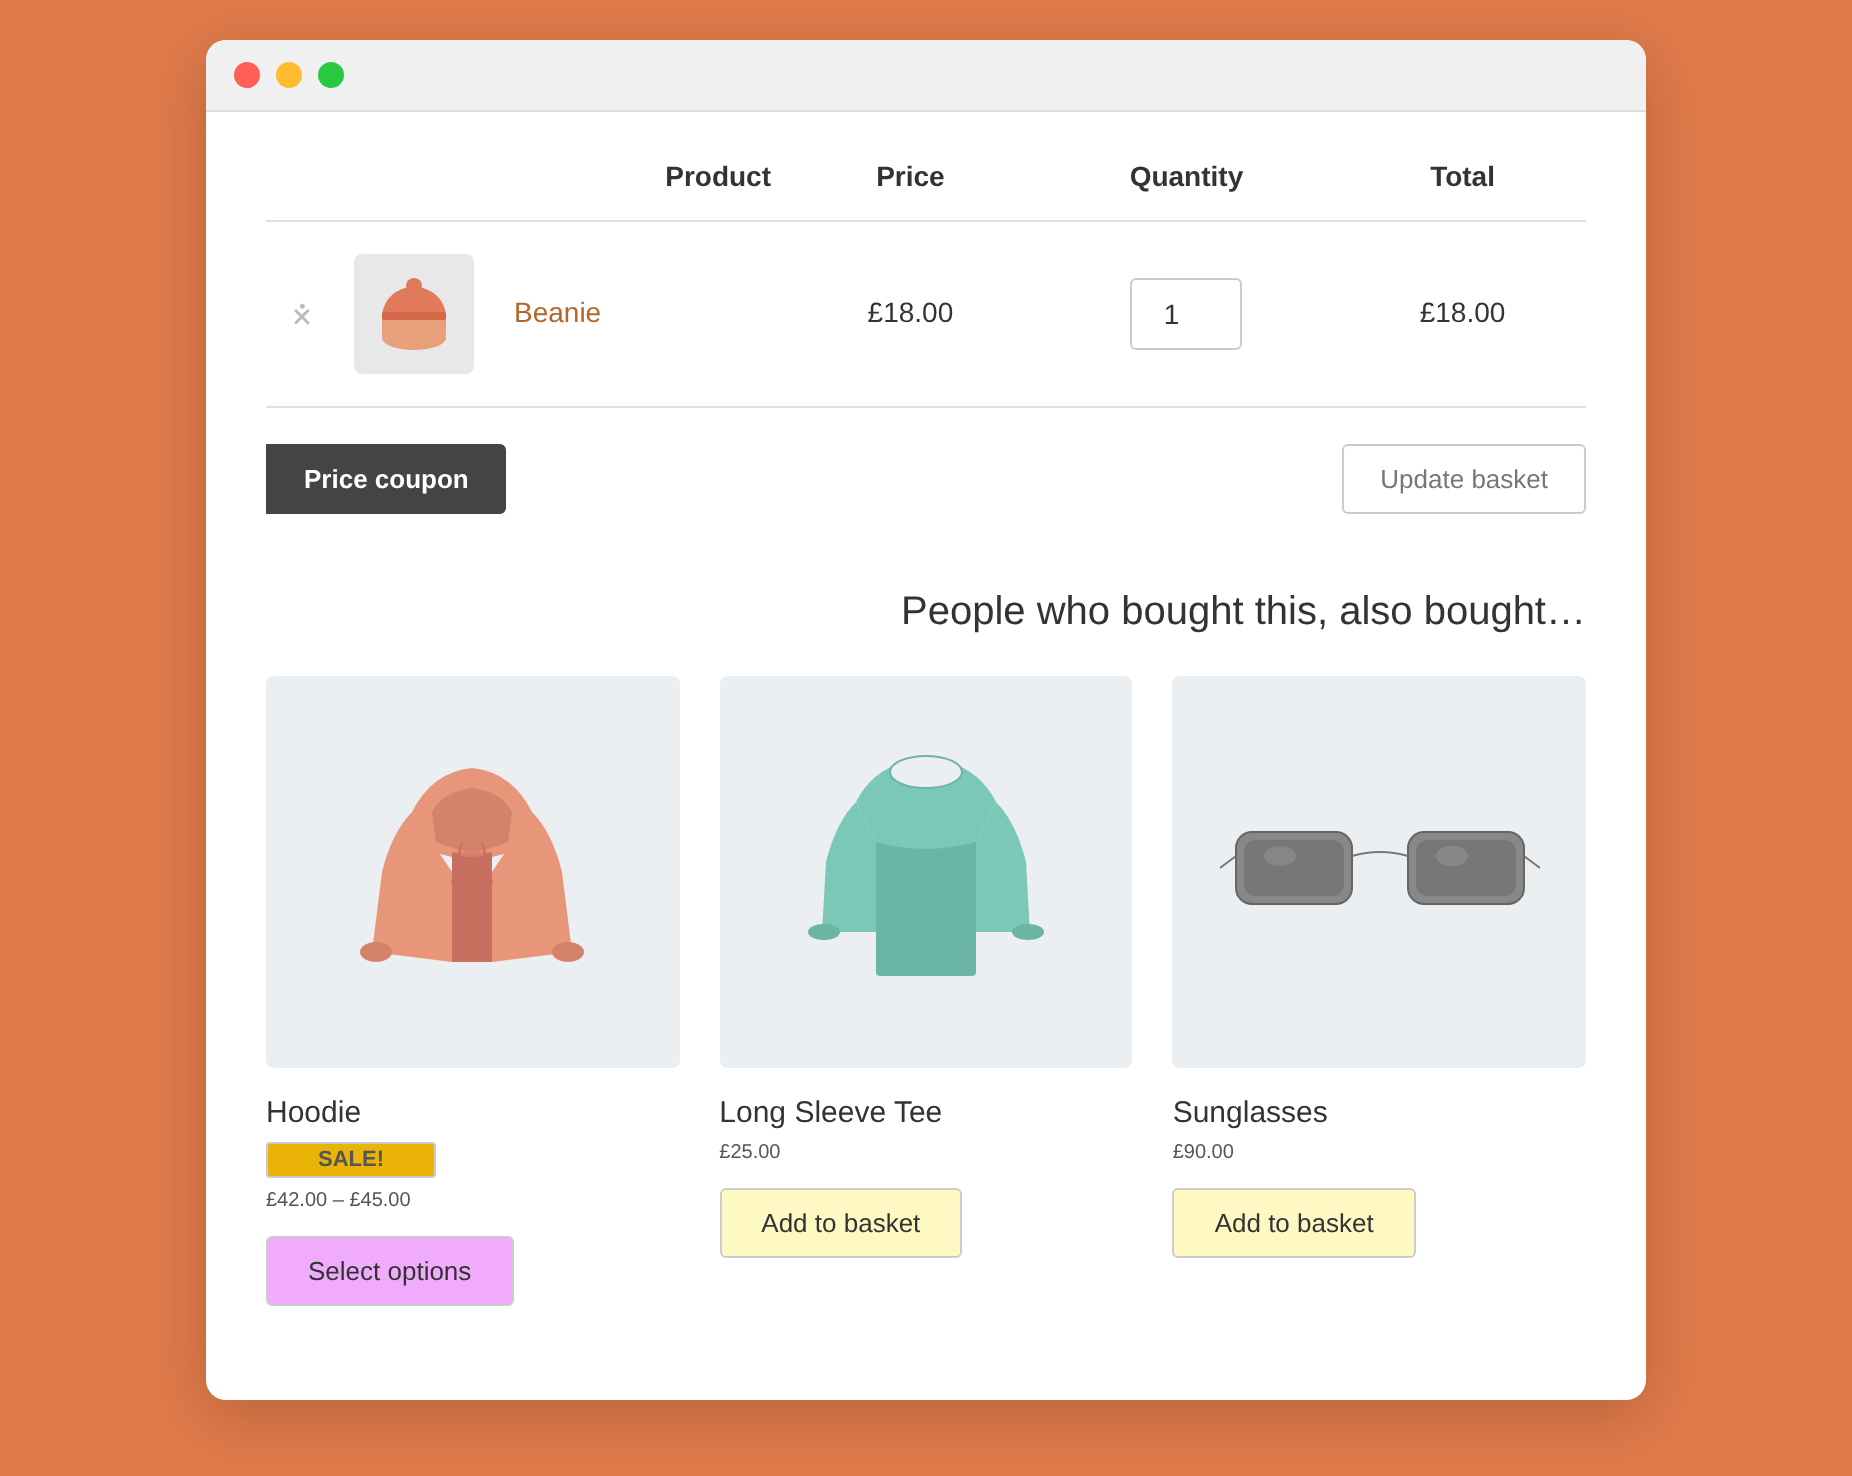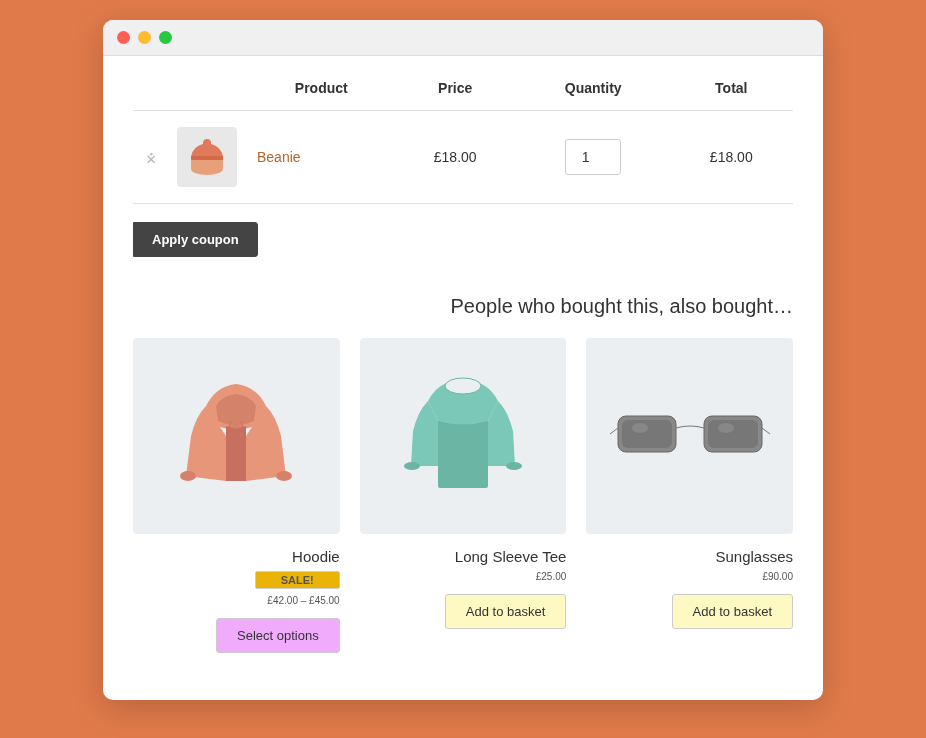--- a/index.html
+++ b/index.html
@@ -47,21 +47,21 @@
     .cart-table {
       width: 100%;
       border-collapse: collapse;
       margin-top: 10px;
     }
     .cart-table thead tr th {
       padding: 14px 8px;
       font-size: 14px;
       font-weight: 600;
       color: #333;
-      text-align: center;
+      text-align: right;
       border-bottom: 1px solid #e0e0e0;
     }
     .cart-table thead tr th.col-price,
     .cart-table thead tr th.col-qty,
     .cart-table thead tr th.col-total {
       text-align: center;
     }
     .cart-table tbody tr td {
       padding: 16px 8px;
       border-bottom: 1px solid #e0e0e0;
@@ -165,21 +165,21 @@
       text-align: right;
     }
     .products-grid {
       display: grid;
       grid-template-columns: repeat(3, 1fr);
       gap: 20px;
     }
     .product-card {
       display: flex;
       flex-direction: column;
-      align-items: flex-end;
+      align-items: flex-start;
     }
     .product-card-image {
       width: 100%;
       background: #eceff1;
       border-radius: 4px;
       height: 196px;
       display: flex;
       align-items: center;
       justify-content: center;
       margin-bottom: 14px;
@@ -278,21 +278,22 @@
             <input class="qty-input" type="number" min="1" value="1" style="">
           </td>
           <td class="col-total">
             <span class="price-text">£18.00</span>
           </td>
         </tr>
       </tbody>
     </table>
 
     <div class="coupon-row">
-      <button class="apply-coupon-btn">Apply coupon</button>
+      <button class="apply-coupon-btn">Price coupon</button>
+      <button class="update-basket-btn">Update basket</button>
     </div>
 
     <div class="also-bought">
       <h2 class="also-bought-title">People who bought this, also bought…</h2>
       <div class="products-grid">
 
         <div class="product-card">
           <div class="product-card-image">
             <svg width="120" height="140" viewBox="0 0 120 140">
 

